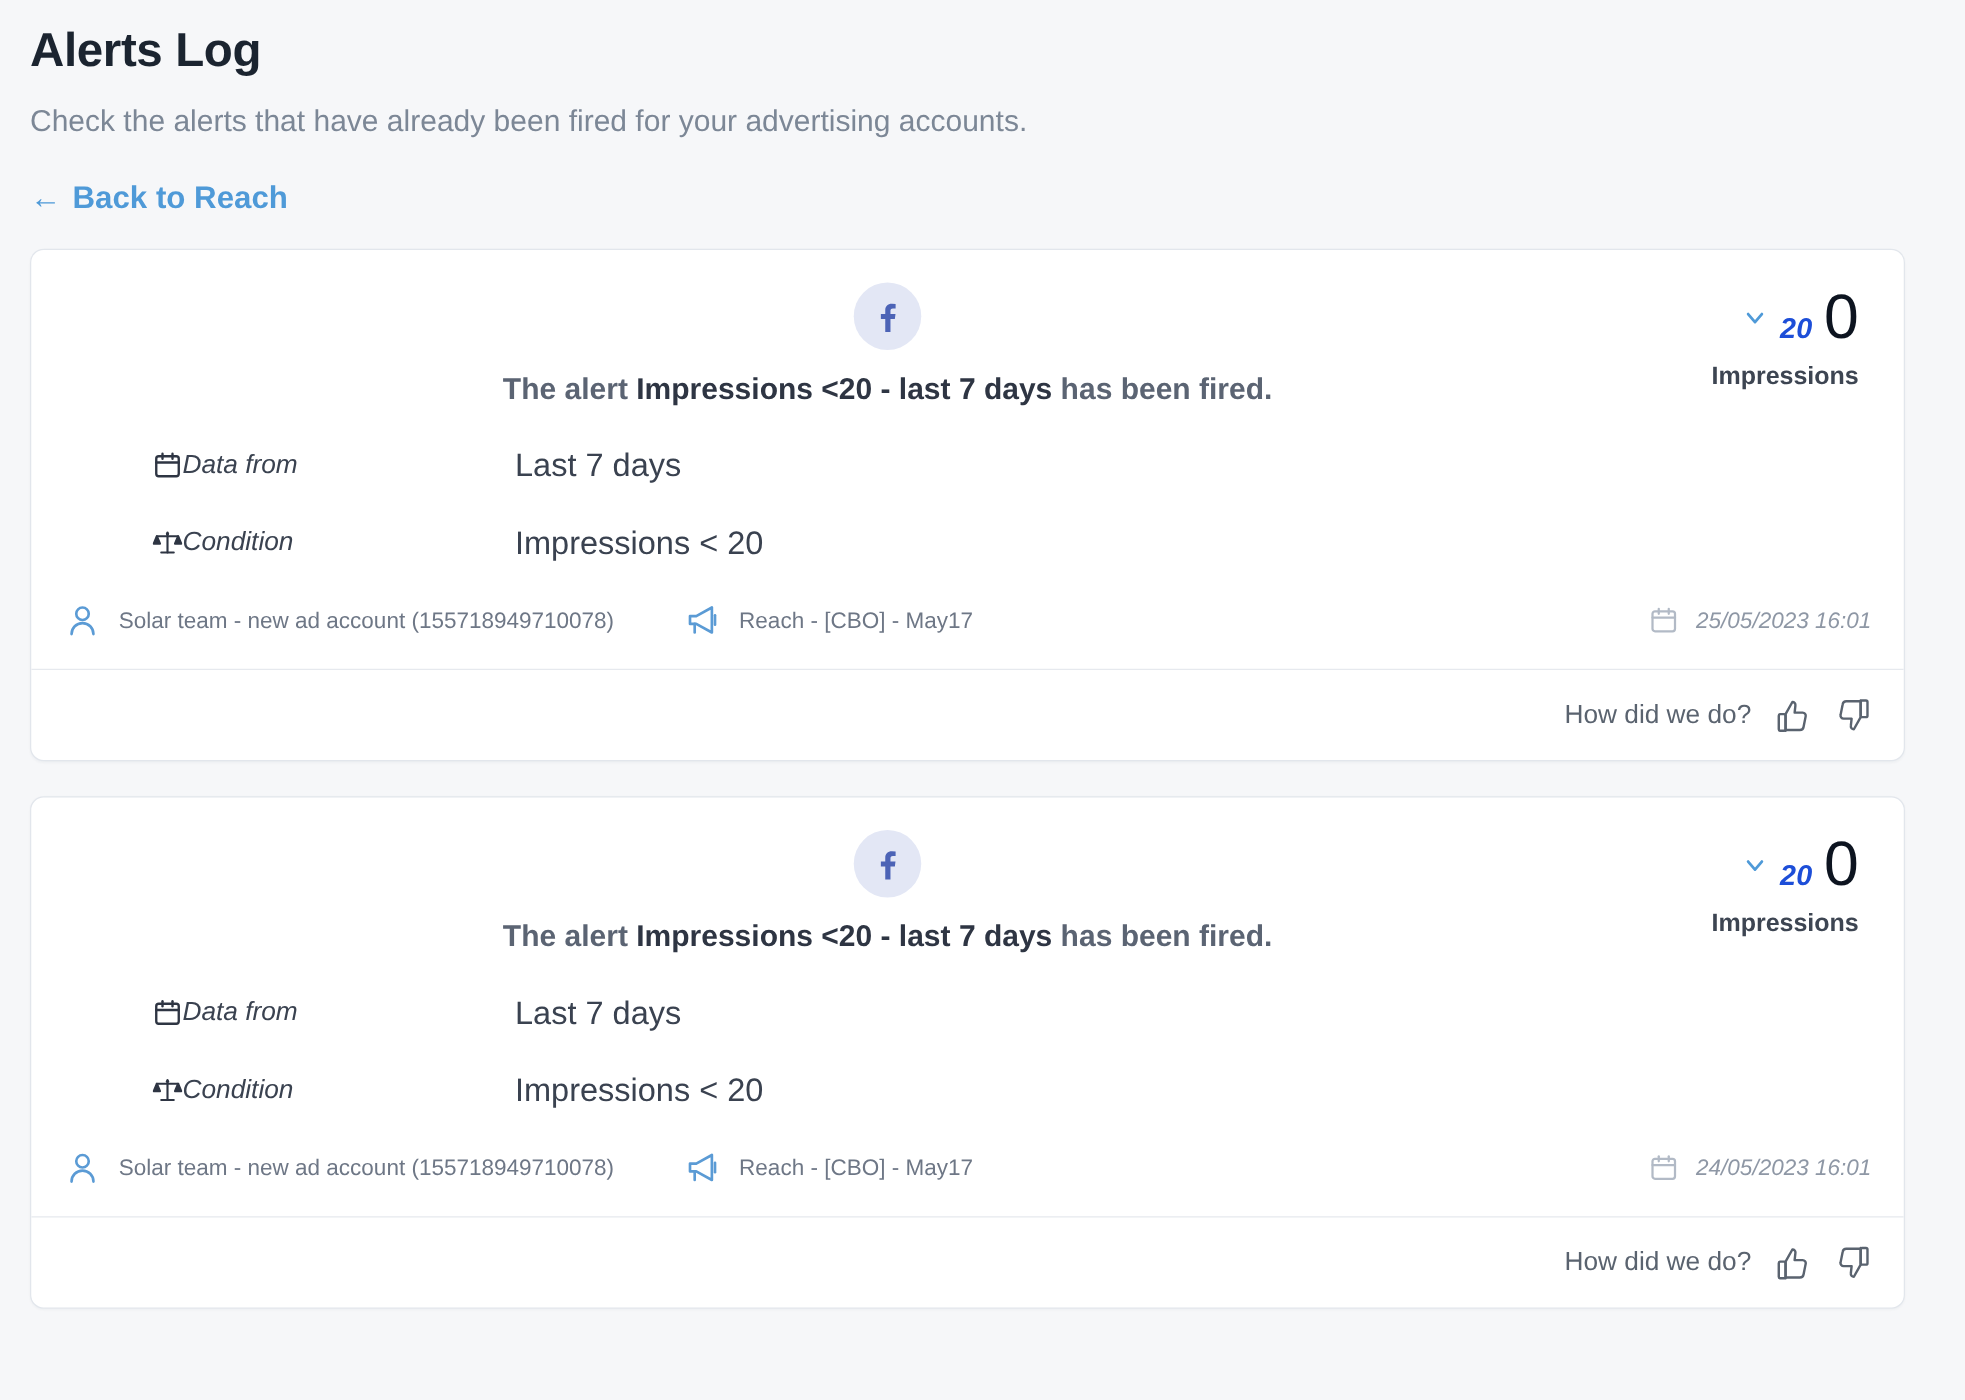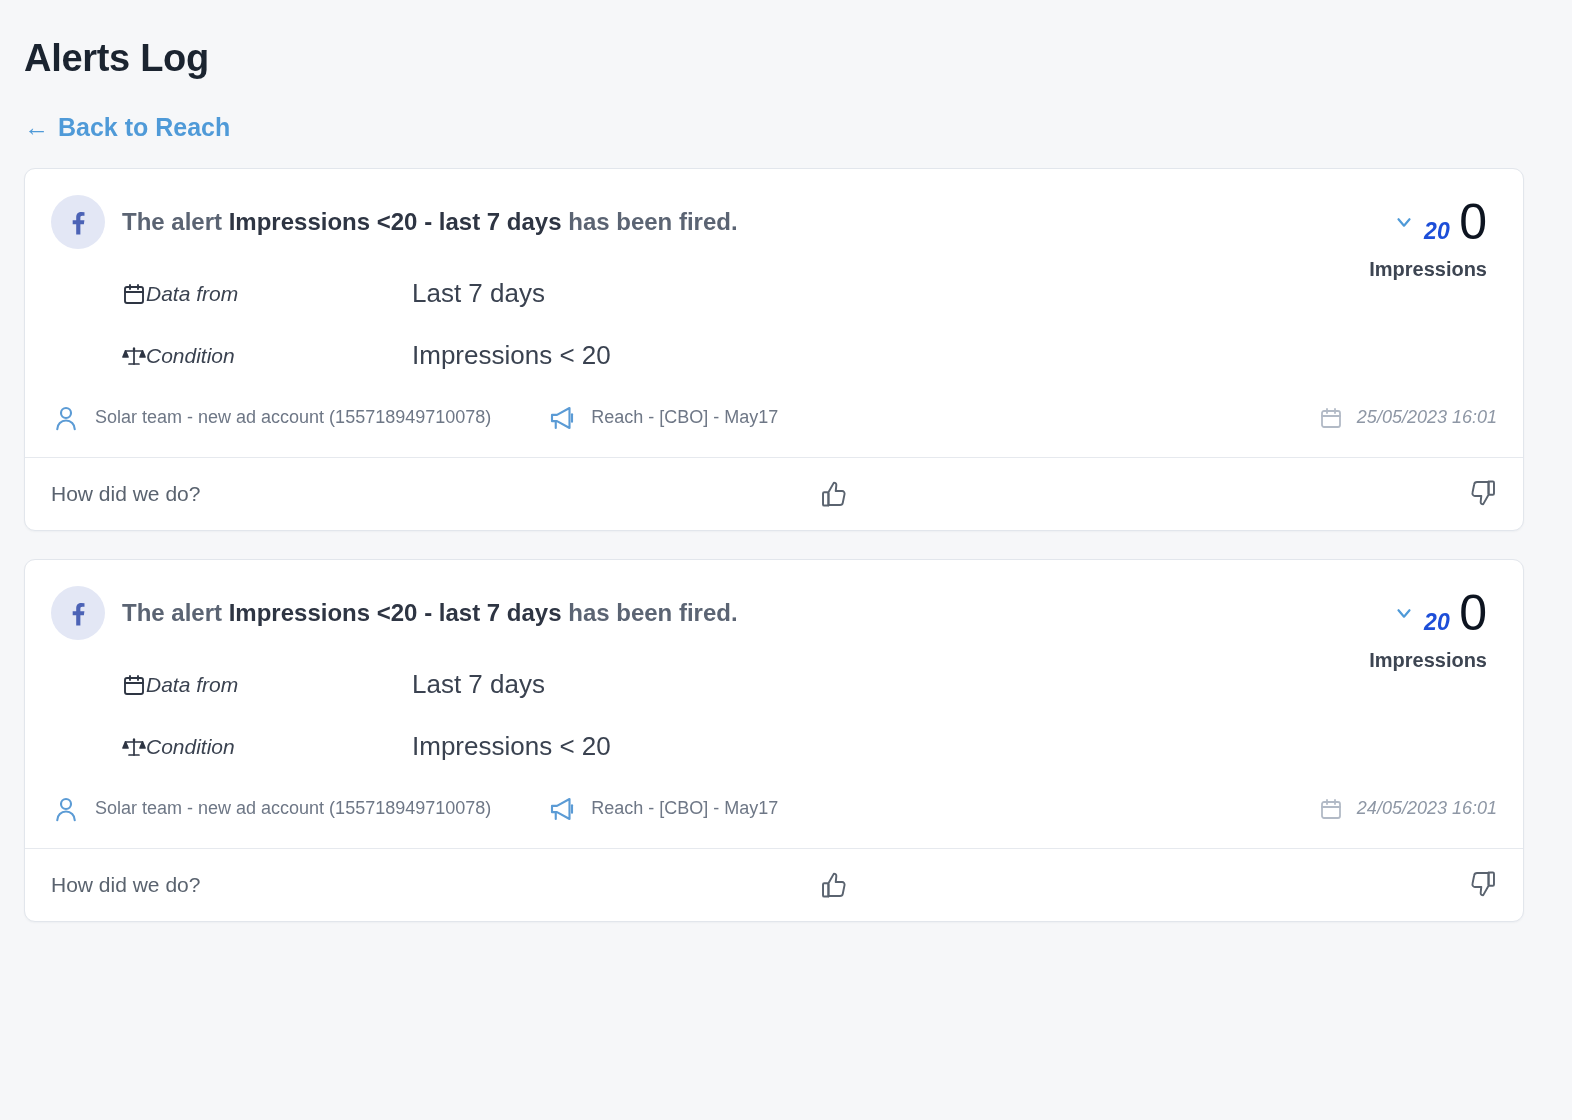--- a/index.html
+++ b/index.html
@@ -11,21 +11,21 @@
     height: 1120px;
     background: #f6f7f9;
     font-family: "Liberation Sans", sans-serif;
     -webkit-font-smoothing: antialiased;
   }
 
   .page {
     width: 1548px;
     height: 1120px;
     background: #f6f7f9;
-    padding: 17px 24px;
+    padding: 0 24px;
     overflow: hidden;
     position: relative;
   }
 
   
   .page-title {
     font-size: 38px;
     font-weight: bold;
     color: #1b2430;
     letter-spacing: -0.3px;
@@ -82,20 +82,21 @@
     text-align: right;
     padding-right: 10px;
     padding-top: 4px;
   }
 
   
   .headline-row {
     display: flex;
     align-items: center;
     gap: 17px;
+    flex-direction: column;
   }
   .fb-badge {
     width: 54px;
     height: 54px;
     border-radius: 50%;
     background: #e3e7f5;
     display: flex;
     align-items: center;
     justify-content: center;
     flex: 0 0 auto;
@@ -189,21 +190,21 @@
     color: #8e97a5;
   }
   .micon { width: 30px; height: 30px; display: block; flex: 0 0 30px; }
   .micon-sm { width: 24px; height: 24px; flex: 0 0 24px; }
 
   
   .card-divider { height: 1px; background: #e6e9ee; width: 100%; }
   .card-footer {
     display: flex;
     align-items: center;
-    justify-content: space-between;
+    justify-content: flex-end;
     gap: 19px;
     padding: 20px 26px 20px 26px;
     height: 72px;
   }
   .feedback-label { font-size: 21px; color: #5a636f; }
   .thumb-btn {
     display: inline-flex;
     align-items: center;
     justify-content: center;
     cursor: pointer;
@@ -212,20 +213,21 @@
     padding: 0;
   }
   .thumb-btn svg { display: block; }
 </style>
 </head>
 <body>
 
 <div class="page">
 
   <h1 class="page-title">Alerts Log</h1>
+  <p class="page-subtitle">Check the alerts that have already been fired for your advertising accounts.</p>
 
   <a class="back-link">
     <span class="back-arrow">←</span>
     <span>Back to Reach</span>
   </a>
 
   <div class="cards">
 
     <div class="alert-card">
       <div class="card-body">

